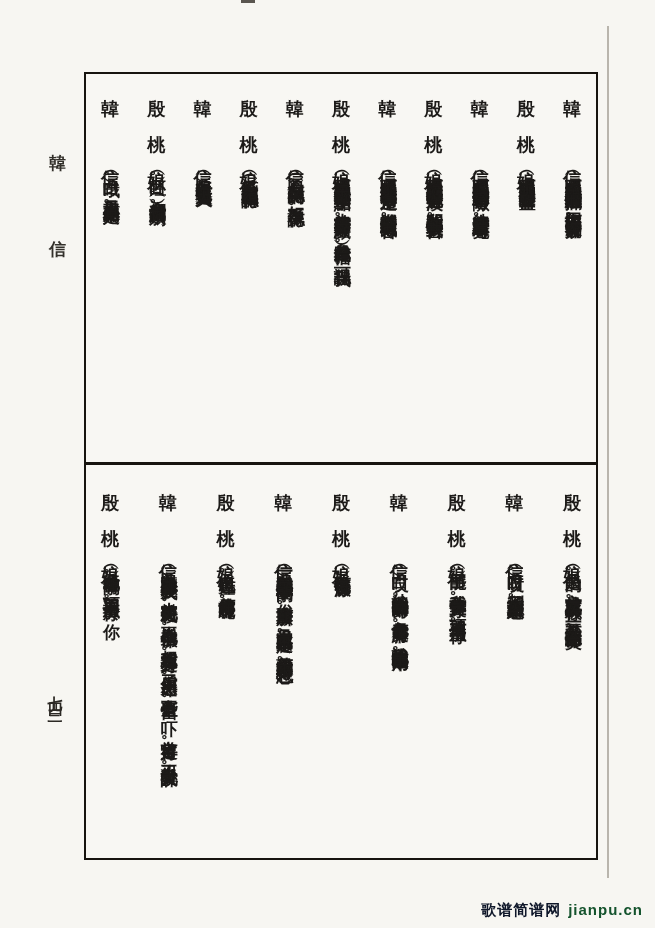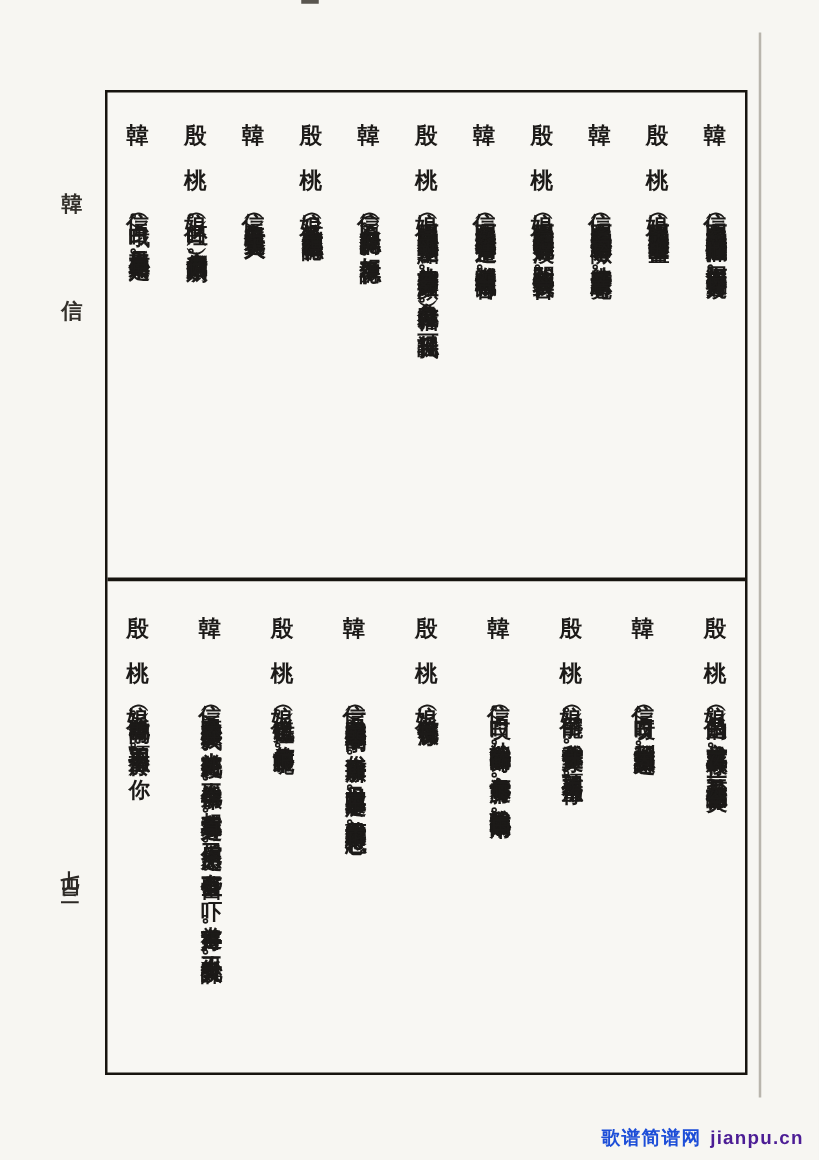--- a/index.html
+++ b/index.html
@@ -58,22 +58,22 @@
     writing-mode:vertical-rl; font-size:15px; font-weight:700;
     letter-spacing:7px; color:#2c2925;
   }
   
   .watermark {
     position:absolute; right:12px; bottom:8px;
     font-size:15px; font-weight:700; letter-spacing:1px;
     display:flex; gap:7px; align-items:baseline;
     font-family:"Liberation Sans","DejaVu Sans",sans-serif;
   }
-  .wm-cn { color:#1d4ed8; }
-  .wm-en { color:#4c1d95;margin-top:28px; }
+  .wm-cn { color:#0f172a; }
+  .wm-en { color:#14532d;margin-top:28px; }
 </style>
 </head>
 <body>
 
 <div class="page">
 
   <div class="artifact-dash"></div>
   <div class="spine-line"></div>
 
   <div class="margin-title">韓信</div>

